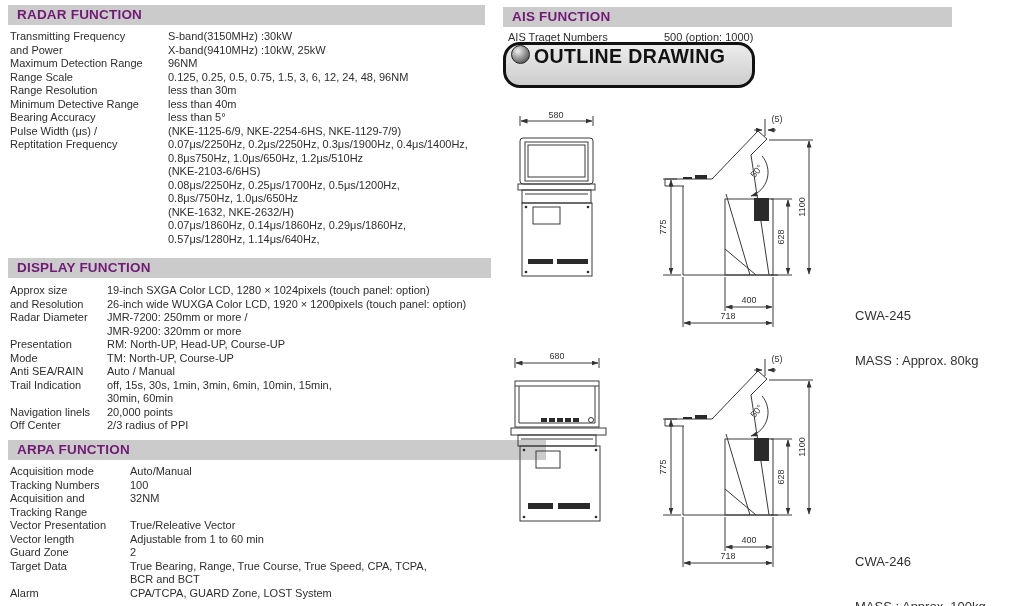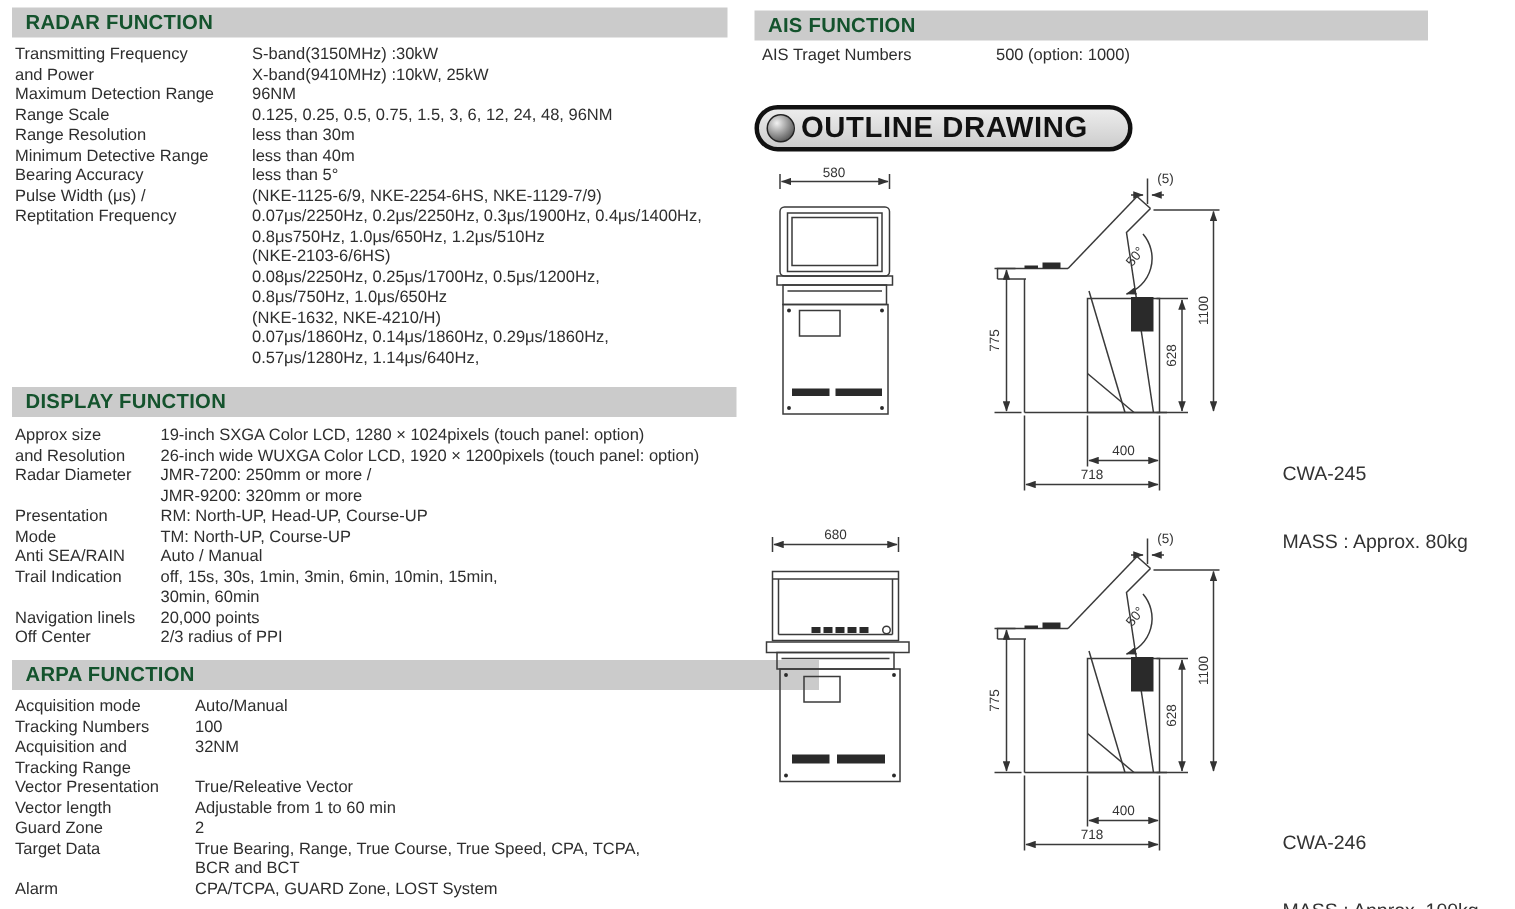--- a/index.html
+++ b/index.html
@@ -1,26 +1,26 @@
 <!DOCTYPE html>
 <html><head>
 <meta charset="utf-8">
 <style>
   html,body{margin:0;padding:0;background:#fff;}
   .page{position:relative;width:1010px;height:606px;background:#fff;overflow:hidden;
         font-family:"Liberation Sans",sans-serif;color:var(--txt,#2e2e2e);}
   .bar{position:absolute;height:20px;background:var(--bar,#cbcbcb);}
-  .bar .t{font-weight:bold;font-size:13.5px;line-height:20px;padding-left:9px;color:#14532d;letter-spacing:.2px;}
+  .bar .t{font-weight:bold;font-size:13.5px;line-height:20px;padding-left:9px;color:#701a75;letter-spacing:.2px;}
   .spec-rows{position:absolute;font-size:11px;line-height:13.5px;}
   .spec-row{display:flex;}
   .spec-label{flex:0 0 var(--lw,120px);white-space:pre;}
   .spec-value{white-space:pre;}
-  .badge{position:absolute;left:503px;top:70px;width:252px;height:31px;box-sizing:border-box;
+  .badge{position:absolute;left:503px;top:42px;width:252px;height:46px;box-sizing:border-box;
          border:3px solid #111;border-radius:17px;background:linear-gradient(#ececec,#cdcdcd);
-         display:flex;align-items:center;padding-left:5px;}
+         display:flex;padding-left:5px;}
   .badge .ball{width:19px;height:19px;border-radius:50%;flex:0 0 19px;
          background:radial-gradient(circle at 35% 30%, #f2f2f2 0%, #9a9a9a 45%, #3a3a3a 95%);
          border:1px solid #222;box-sizing:border-box;}
   .badge .bt{font-weight:bold;font-size:19.5px;color:#111;letter-spacing:.4px;margin-left:4px;white-space:nowrap;}
   .model-label{position:absolute;font-size:13px;line-height:15px;color:#333;white-space:pre;}
   svg{position:absolute;}
   svg .ln{stroke:var(--line,#3a3a3a);stroke-width:1;fill:none;}
   svg .fl{fill:#2a2a2a;stroke:none;}
   svg text{font-family:"Liberation Sans",sans-serif;font-size:9px;fill:#333;}
 </style>
@@ -80,21 +80,21 @@
       <div class="spec-row">
         <span class="spec-label"></span>
         <span class="spec-value">0.08μs/2250Hz, 0.25μs/1700Hz, 0.5μs/1200Hz,</span>
       </div>
       <div class="spec-row">
         <span class="spec-label"></span>
         <span class="spec-value">0.8μs/750Hz, 1.0μs/650Hz</span>
       </div>
       <div class="spec-row">
         <span class="spec-label"></span>
-        <span class="spec-value">(NKE-1632, NKE-4210/H)</span>
+        <span class="spec-value">(NKE-1632, NKE-2632/H)</span>
       </div>
       <div class="spec-row">
         <span class="spec-label"></span>
         <span class="spec-value">0.07μs/1860Hz, 0.14μs/1860Hz, 0.29μs/1860Hz,</span>
       </div>
       <div class="spec-row">
         <span class="spec-label"></span>
         <span class="spec-value">0.57μs/1280Hz, 1.14μs/640Hz,</span>
       </div>
     </div>

